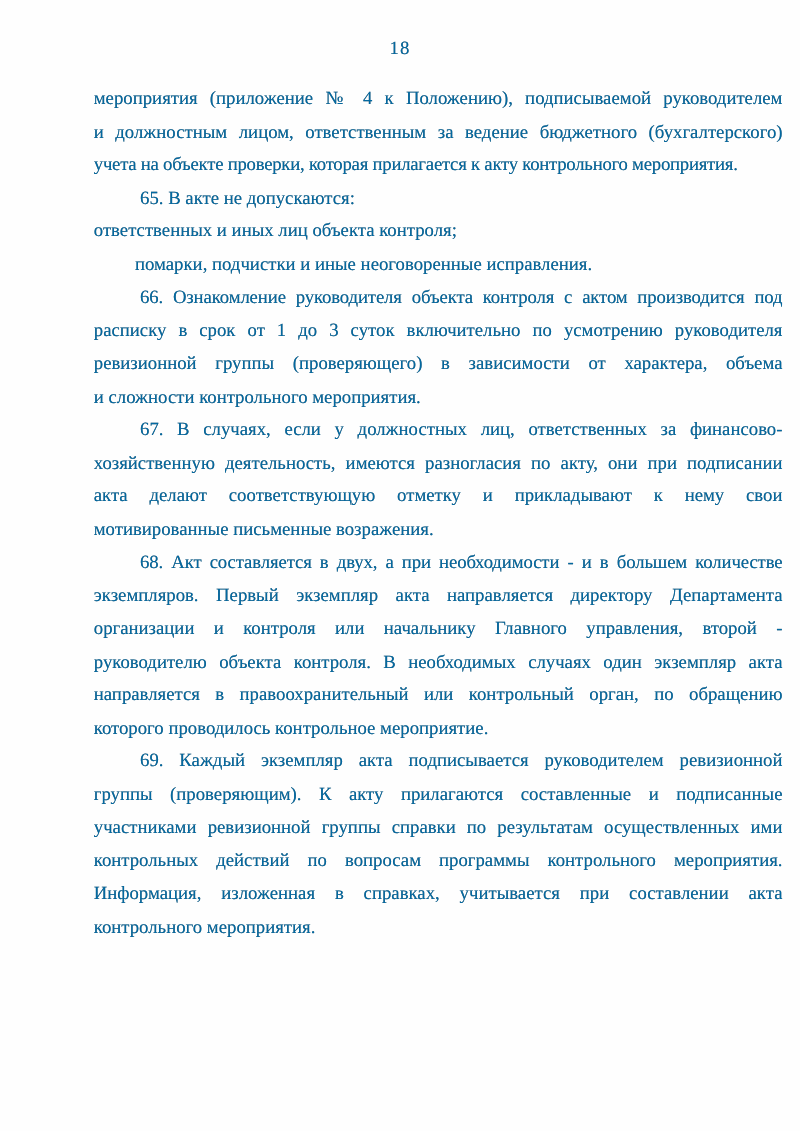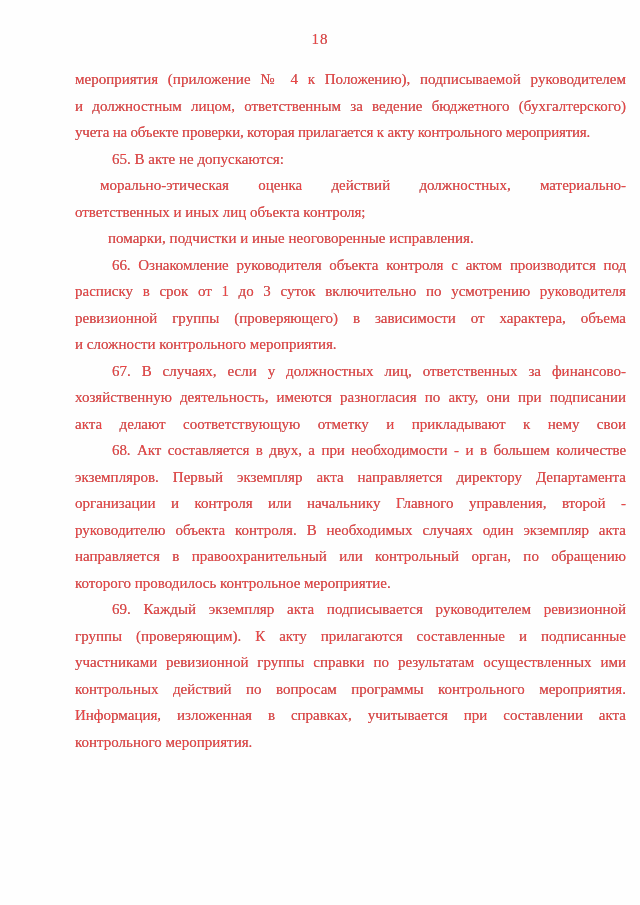--- a/index.html
+++ b/index.html
@@ -46,48 +46,48 @@
     text-align: justify;
     text-align-last: justify;
   }
   .line.final {
     text-align-last: left;
   }
 </style>
 </head>
 <body>
 
-<div class="page" style="background: rgb(254, 254, 254); color: #ef4444;">
+<div class="page" style="background: rgb(254, 254, 254); color: #0369a1;">
   <div class="page-number">18</div>
   <div class="body-text">
       <div class="paragraph">
         <div class="line">мероприятия (приложение № 4 к Положению), подписываемой руководителем</div>
         <div class="line">и должностным лицом, ответственным за ведение бюджетного (бухгалтерского)</div>
         <div class="line final" style="letter-spacing: -0.2px;">учета на объекте проверки, которая прилагается к акту контрольного мероприятия.</div>
       </div>
       <div class="paragraph">
         <div class="line final" style="text-indent: 37px;">65. В акте не допускаются:</div>
       </div>
       <div class="paragraph">
-        <div class="line" style="text-indent: 25px;">морально-этическая оценка действий должностных, материально-</div>
         <div class="line final">ответственных и иных лиц объекта контроля;</div>
       </div>
       <div class="paragraph">
         <div class="line final" style="text-indent: 33px;">помарки, подчистки и иные неоговоренные исправления.</div>
       </div>
       <div class="paragraph">
         <div class="line" style="text-indent: 37px; letter-spacing: -0.1px;">66. Ознакомление руководителя объекта контроля с актом производится под</div>
         <div class="line">расписку в срок от 1 до 3 суток включительно по усмотрению руководителя</div>
         <div class="line">ревизионной группы (проверяющего) в зависимости от характера, объема</div>
         <div class="line final">и сложности контрольного мероприятия.</div>
       </div>
       <div class="paragraph">
         <div class="line" style="text-indent: 37px;">67. В случаях, если у должностных лиц, ответственных за финансово-</div>
         <div class="line">хозяйственную деятельность, имеются разногласия по акту, они при подписании</div>
         <div class="line">акта делают соответствующую отметку и прикладывают к нему свои</div>
+        <div class="line final">мотивированные письменные возражения.</div>
       </div>
       <div class="paragraph">
         <div class="line" style="text-indent: 37px; letter-spacing: -0.1px;">68. Акт составляется в двух, а при необходимости - и в большем количестве</div>
         <div class="line">экземпляров. Первый экземпляр акта направляется директору Департамента</div>
         <div class="line">организации и контроля или начальнику Главного управления, второй -</div>
         <div class="line">руководителю объекта контроля. В необходимых случаях один экземпляр акта</div>
         <div class="line">направляется в правоохранительный или контрольный орган, по обращению</div>
         <div class="line final">которого проводилось контрольное мероприятие.</div>
       </div>
       <div class="paragraph">

